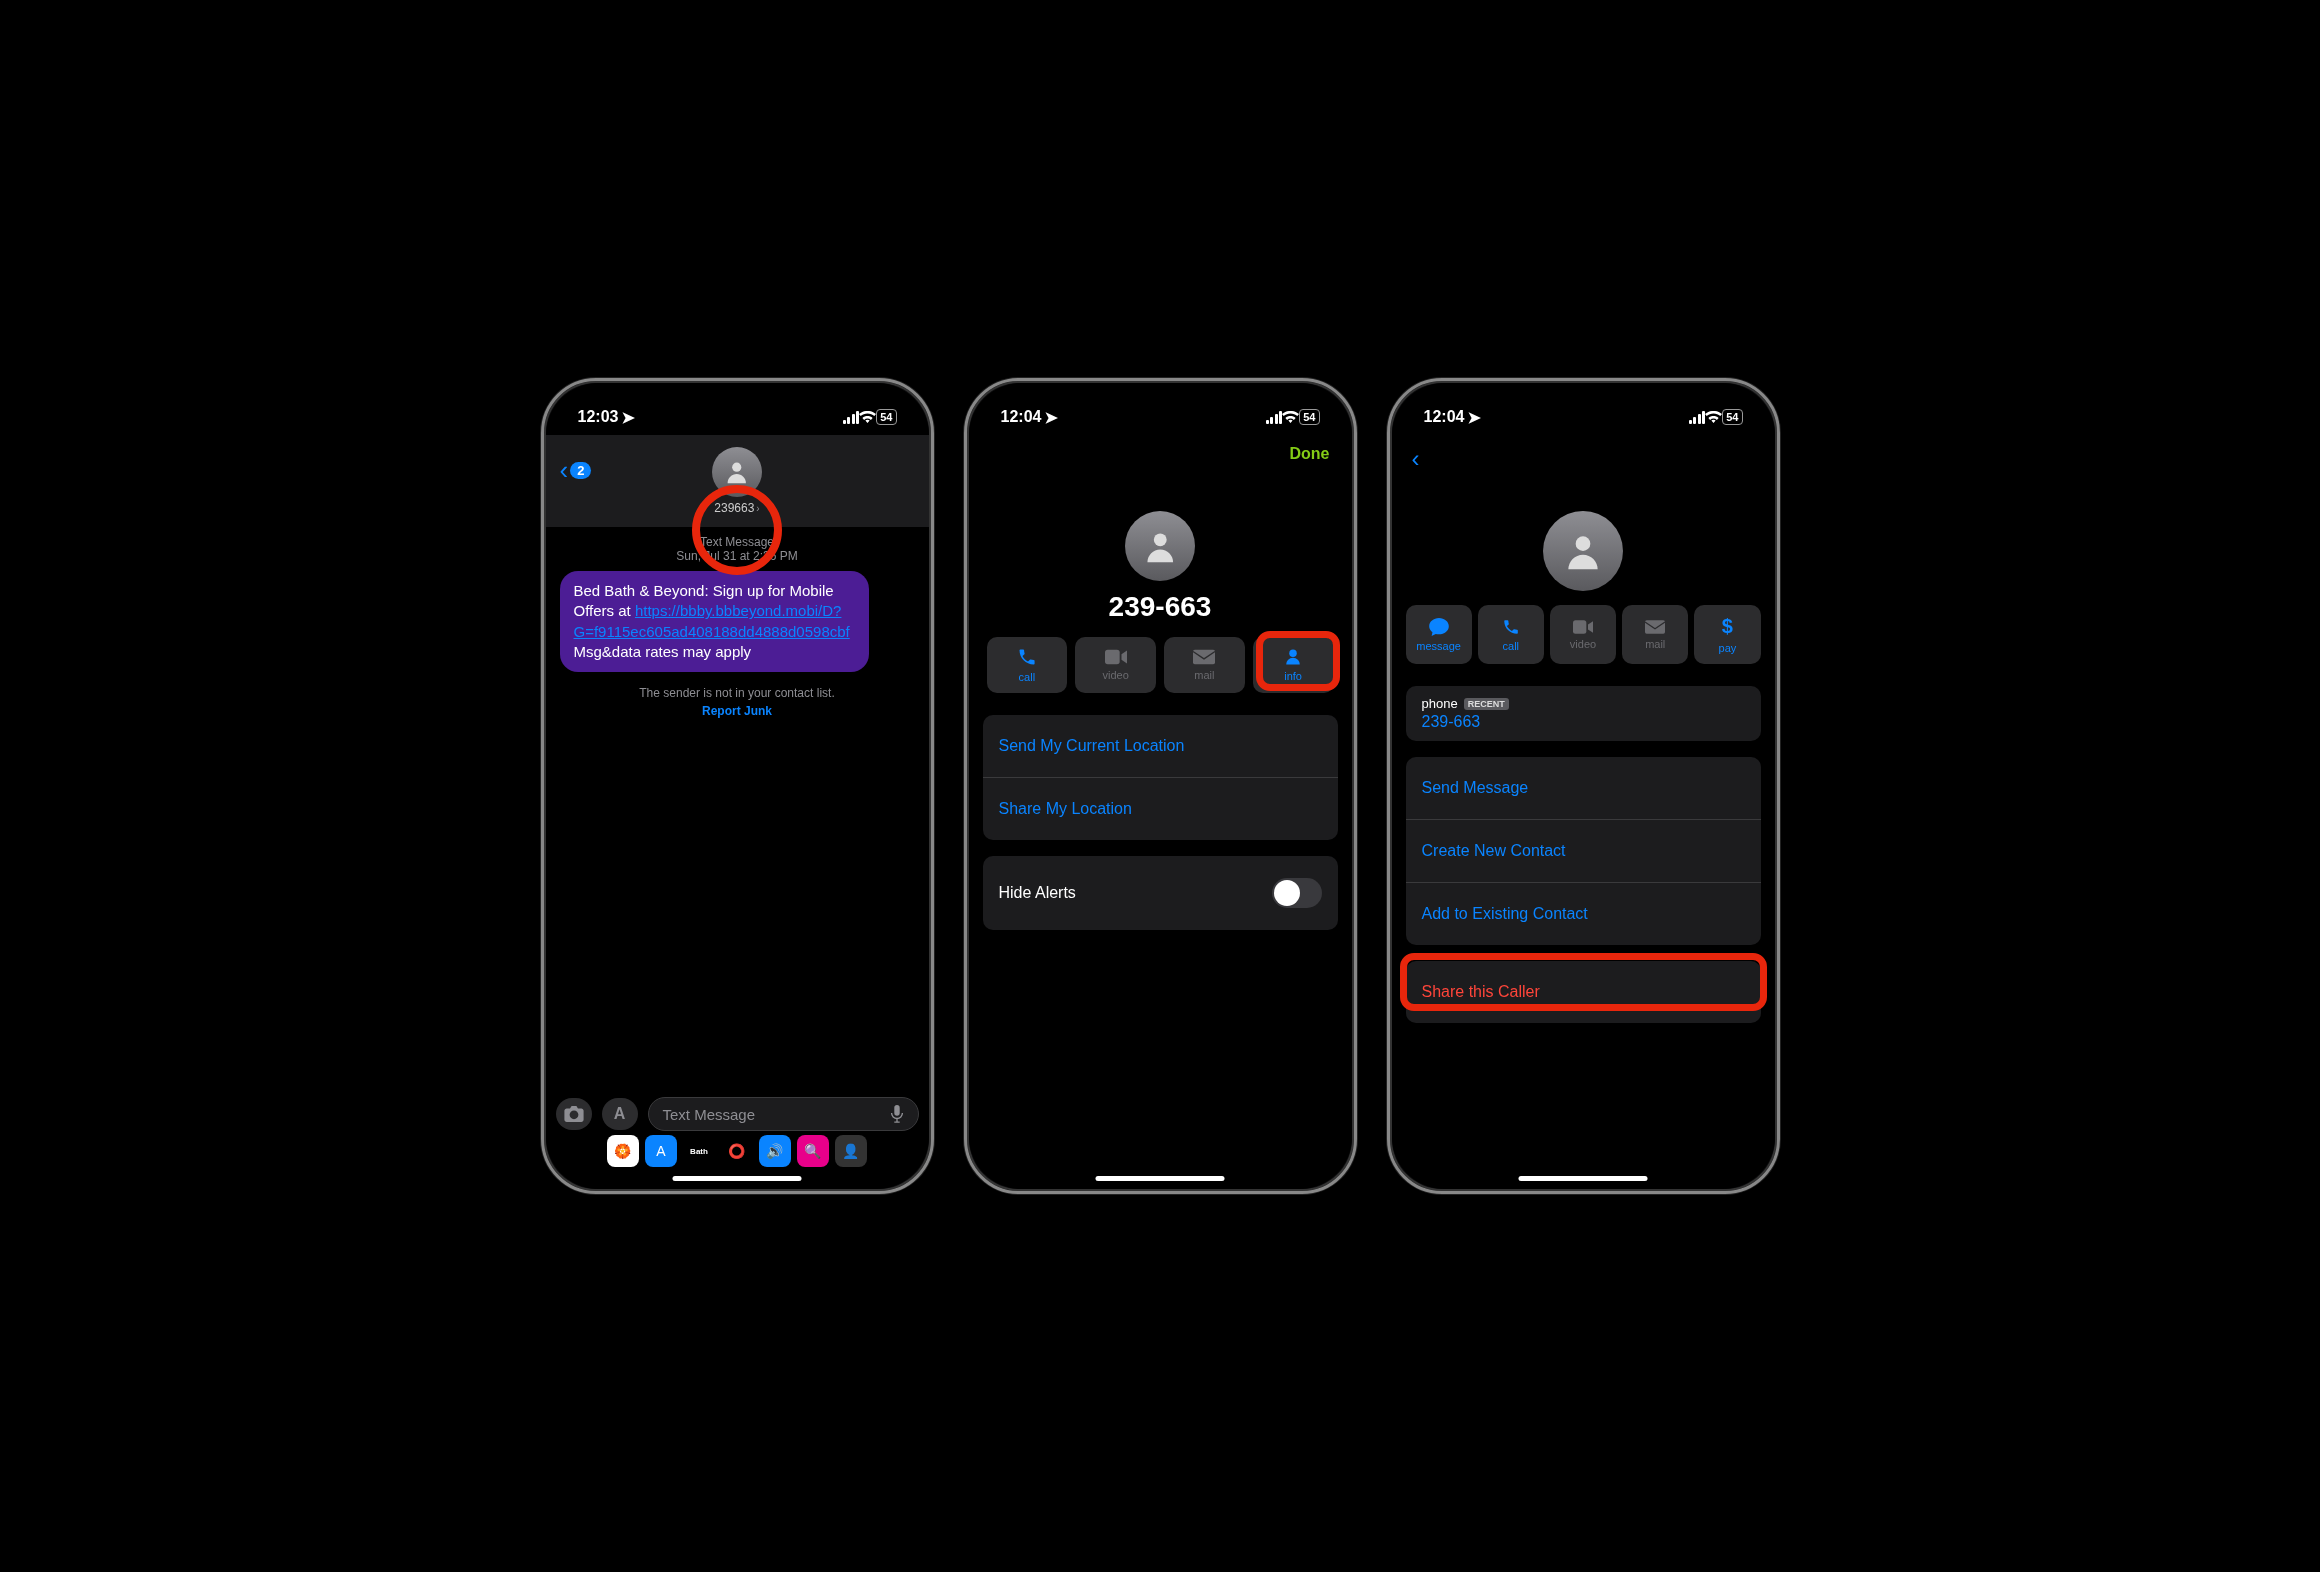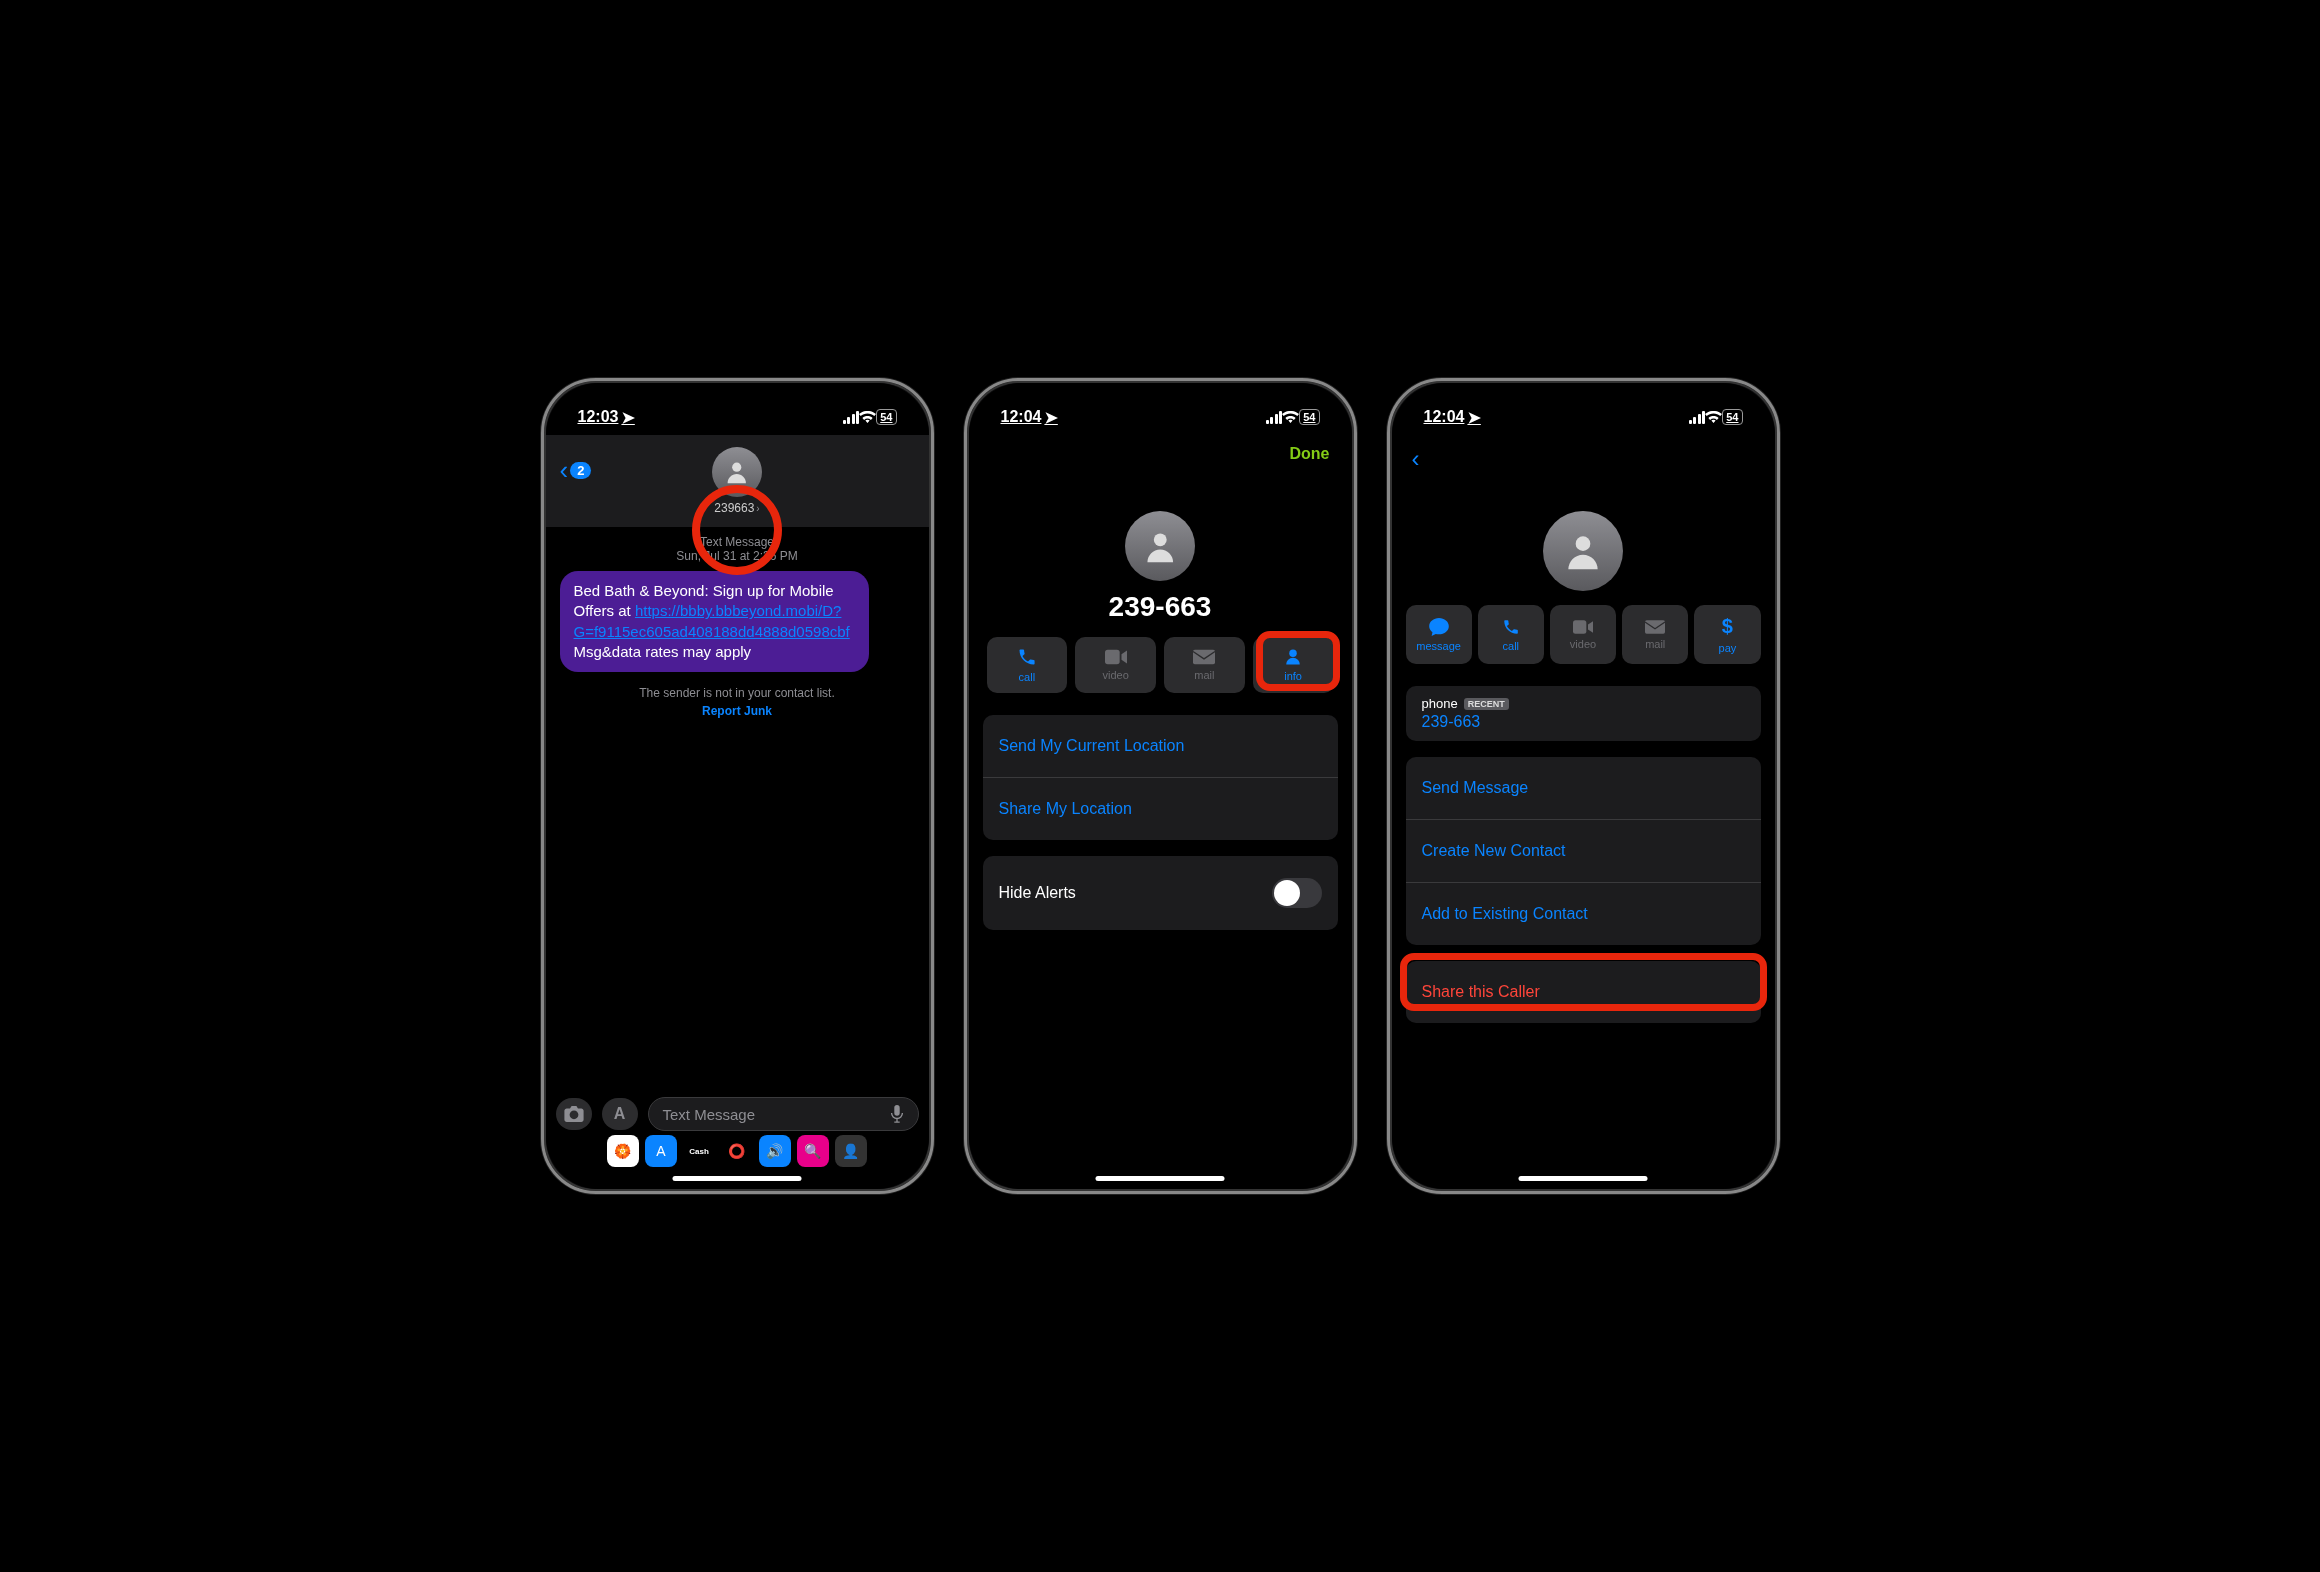--- a/index.html
+++ b/index.html
@@ -45,21 +45,20 @@
 }
 .status-bar {
   display: flex;
   justify-content: space-between;
   align-items: center;
   padding: 16px 32px 0 32px;
   height: 52px;
   color: #fff;
   font-size: 16px;
   font-weight: 600;
-  text-decoration: underline;
 }
 .status-left { display: flex; align-items: center; gap: 3px; }
 .status-right { display: flex; align-items: center; }
 .signal-bars { display: inline-flex; align-items: flex-end; gap: 1.5px; }
 .signal-bars span { width: 3px; background: #fff; border-radius: 1px; }
 .signal-bars span:nth-child(1){height:4px}.signal-bars span:nth-child(2){height:7px}.signal-bars span:nth-child(3){height:10px}.signal-bars span:nth-child(4){height:13px}
 .wifi-icon { width: 17px; height: 13px; position: relative; }
 .battery { display: inline-flex; align-items: center; border: 1px solid #999; border-radius: 4px; padding: 1px 3px; font-size: 11px; font-weight: 700; }
 .home-indicator {
   position: absolute;
@@ -268,21 +267,21 @@
         <svg width="14" height="18" viewBox="0 0 14 20" fill="#8e8e93">
             <rect x="4" y="0" width="6" height="12" rx="3"></rect>
             <path d="M1 9c0 3.3 2.7 6 6 6s6-2.7 6-6M7 15v4M4 19h6" stroke="#8e8e93" stroke-width="1.5" fill="none"></path>
           </svg>
       </div>
     </div>
 
     <div class="app-tray">
       <div class="tray-app" style="background:#fff">🏵️</div>
       <div class="tray-app" style="background:#0a84ff;color:#fff">A</div>
-      <div class="tray-app" style="background:#000;color:#fff;font-size:8px;font-weight:600">Cash</div>
+      <div class="tray-app" style="background:#000;color:#fff;font-size:8px;font-weight:600">Bath</div>
       <div class="tray-app" style="background:#000">⭕</div>
       <div class="tray-app" style="background:#0a84ff">🔊</div>
       <div class="tray-app" style="background:#e8008a;color:#fff">🔍</div>
       <div class="tray-app" style="background:#333">👤</div>
     </div>
 
     <div class="home-indicator"></div>
   </div>
 </div>
 

